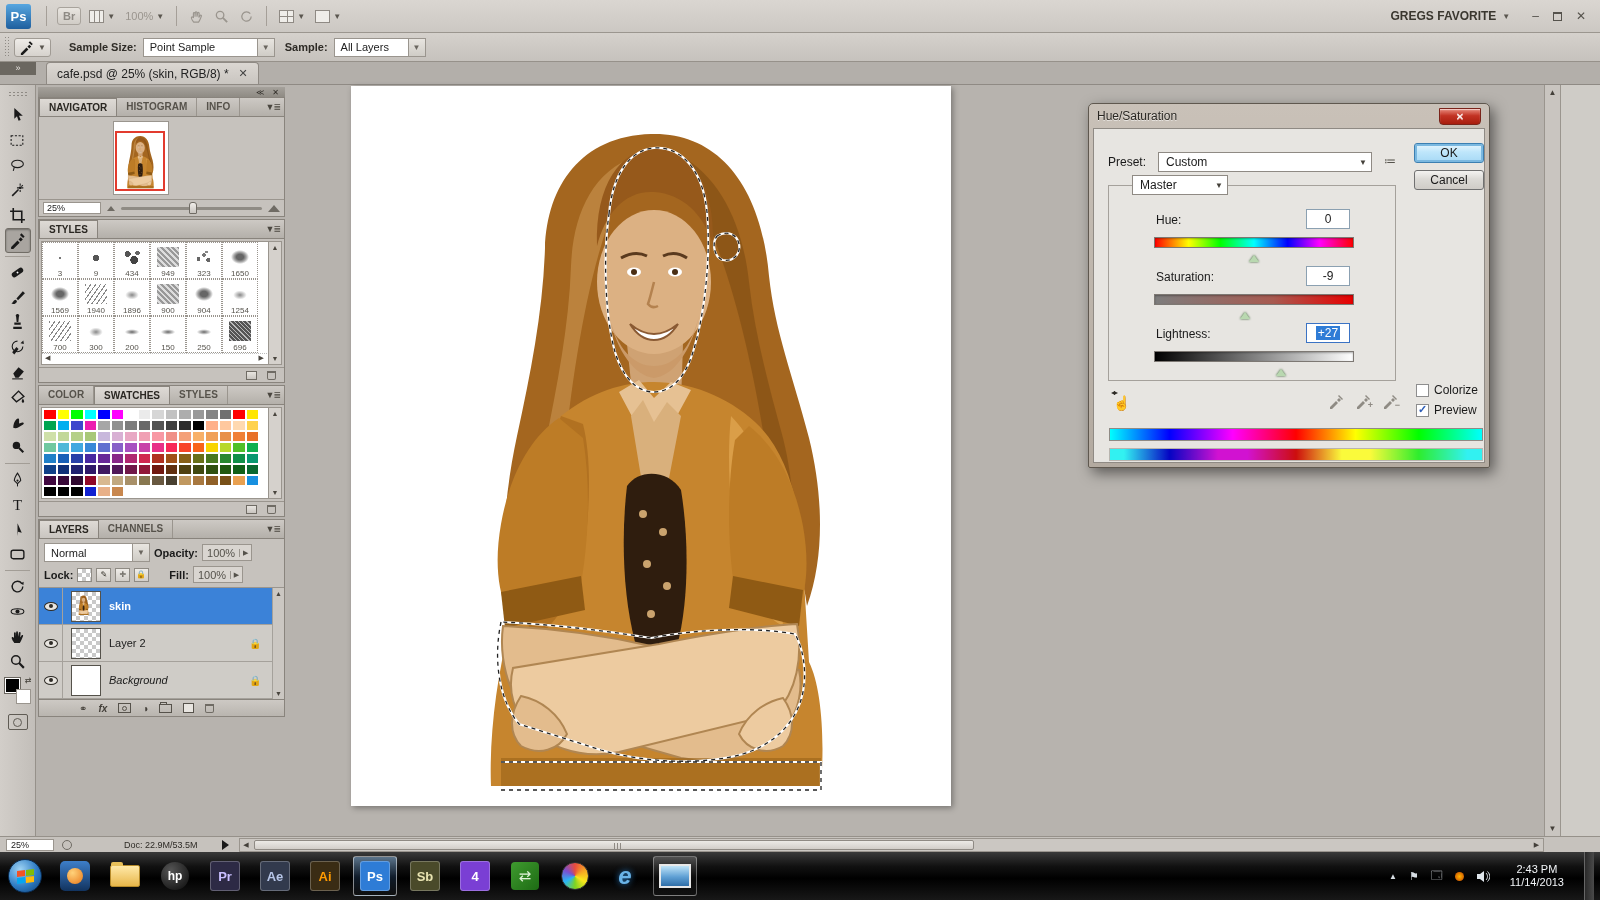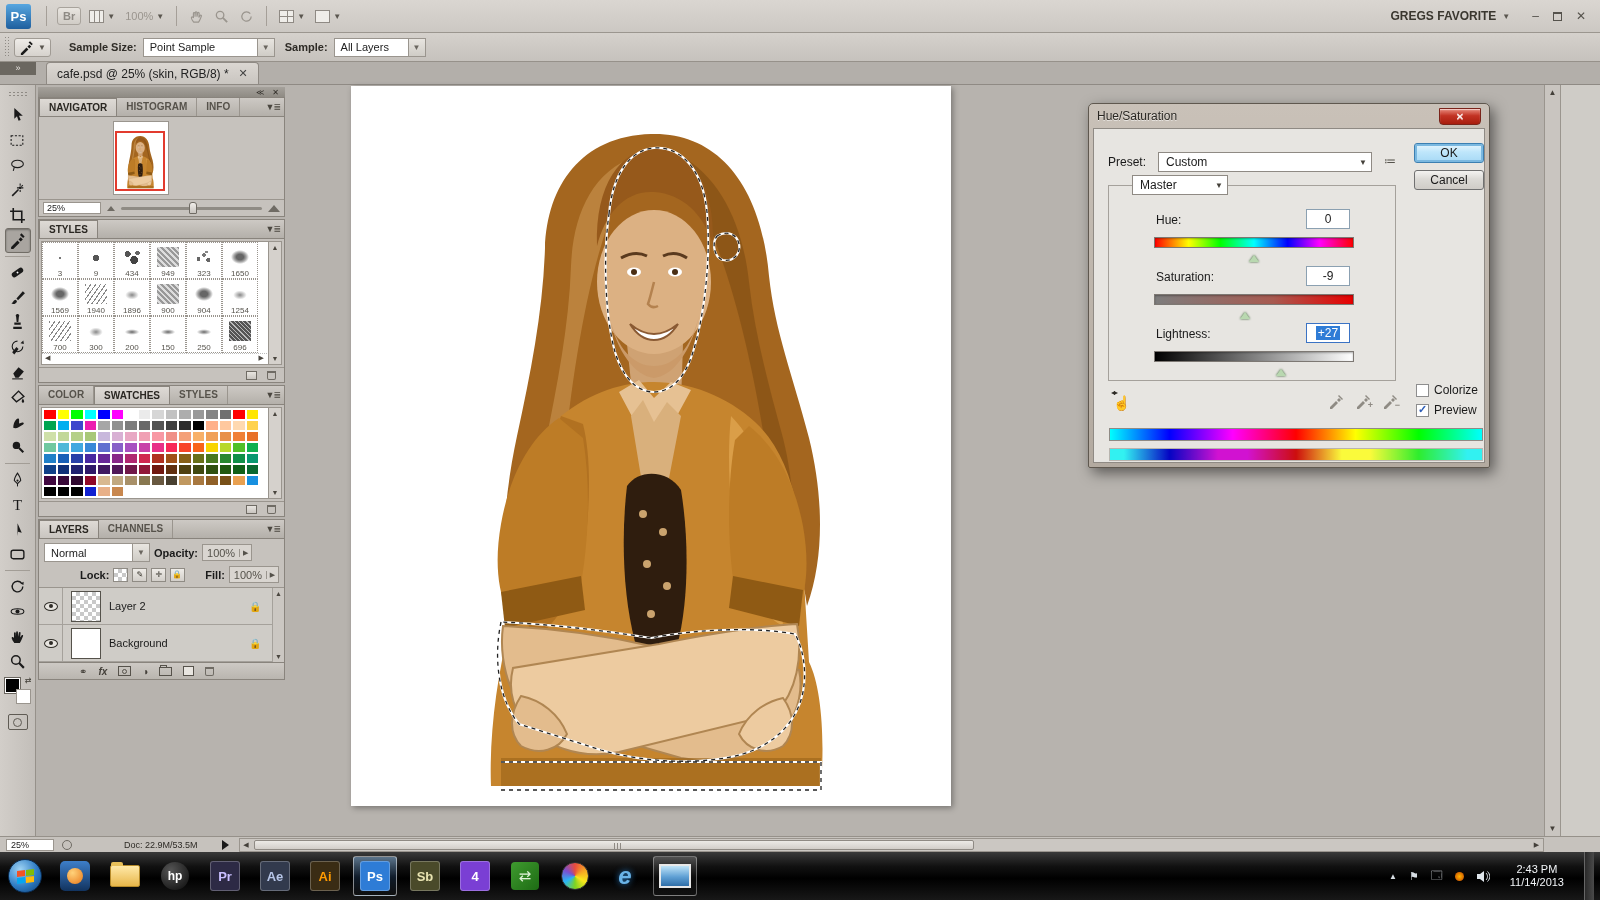--- a/index.html
+++ b/index.html
@@ -99,21 +99,21 @@
   #swatch-area { background:#fff; margin:2px; position:relative; border:1px solid #9a958e; padding:1px; }
   #swatch-grid { display:grid; grid-template-columns:repeat(16,13.5px); grid-auto-rows:11px; margin-right:14px; }
   .sw { border:1px solid #fff; }
 
   
   .lyr-controls { padding:4px 5px 2px; display:flex; align-items:center; gap:4px; }
   .blend-dd { width:106px; }
   .opac-box { display:flex; align-items:center; border:1px solid #9a958e; background:#d9d5d0; height:17px; }
   .opac-box .val { padding:0 4px; color:#55524b; }
   .opac-box .spin { width:12px; border-left:1px solid #9a958e; text-align:center; font-size:7px; color:#55524b; }
-  .lock-row { padding:2px 5px 4px; display:flex; align-items:center; gap:4px; border-bottom:1px solid #9a958e;justify-content:flex-end; }
+  .lock-row { padding:2px 5px 4px; display:flex; align-items:center; gap:4px; border-bottom:1px solid #9a958e; }
   .lock-ico { width:15px; height:14px; border:1px solid #8f8b84; background:linear-gradient(#efece8,#d2cec9); display:flex; align-items:center; justify-content:center; font-size:8px; color:#3a372f; }
   #layer-list { background:#cfccc7; }
   .layer-row { height:37px; display:flex; align-items:center; border-bottom:1px solid #a5a19b; position:relative; }
   .layer-row.selected { background:#3b82d8; color:#fff; }
   .eye-cell { width:24px; height:100%; border-right:1px solid #a5a19b; display:flex; align-items:center; justify-content:center; }
   .eye { width:14px; height:9px; border:1.5px solid #2e2b26; border-radius:50%; position:relative; background:#e8e5e0; }
   .eye:after { content:""; position:absolute; left:4px; top:1.5px; width:4px; height:4px; background:#2e2b26; border-radius:50%; }
   .layer-thumb { width:30px; height:31px; margin:0 8px; border:1px solid #55524b; background:#fff; position:relative; overflow:hidden; }
   .checker { background-color:#fff; background-image:linear-gradient(45deg,#c9c9c9 25%,transparent 25%,transparent 75%,#c9c9c9 75%),linear-gradient(45deg,#c9c9c9 25%,transparent 25%,transparent 75%,#c9c9c9 75%); background-size:8px 8px; background-position:0 0,4px 4px; }
   .layer-name { font-size:11px; }
@@ -791,34 +791,45 @@
         <span class="lock-ico">✎</span>
         <span class="lock-ico">✛</span>
         <span class="lock-ico">🔒</span>
         <span style="font-weight:bold;margin-left:16px">Fill:</span>
         <div class="opac-box">
             <span class="val">100%</span>
             <span class="spin">▶</span>
           </div>
       </div>
       <div id="layer-list" style="position:relative">
+        <div class="layer-row selected">
+            <div class="eye-cell">
+              <span class="eye"></span>
+            </div>
+            <div class="layer-thumb checker">
+              <svg viewBox="60 40 420 680" style="position:absolute;inset:0;width:100%;height:100%">
+                <use href="#figure"></use>
+              </svg>
+            </div>
+            <span class="layer-name">skin</span>
+          </div>
           <div class="layer-row">
             <div class="eye-cell">
               <span class="eye"></span>
             </div>
             <div class="layer-thumb checker"></div>
             <span class="layer-name">Layer 2</span>
             <span class="lock-badge">🔒</span>
           </div>
           <div class="layer-row">
             <div class="eye-cell">
               <span class="eye"></span>
             </div>
             <div class="layer-thumb"></div>
-            <span class="layer-name" style="">Background</span>
+            <span class="layer-name" style="font-style: italic;">Background</span>
             <span class="lock-badge">🔒</span>
           </div>
           <div class="layer-vscroll">
             <span>▲</span>
             <span>▼</span>
           </div>
       </div>
       <div class="lyr-footer">
         <span>⚭</span>
         <span style="font-style:italic;font-weight:bold">fx</span>

